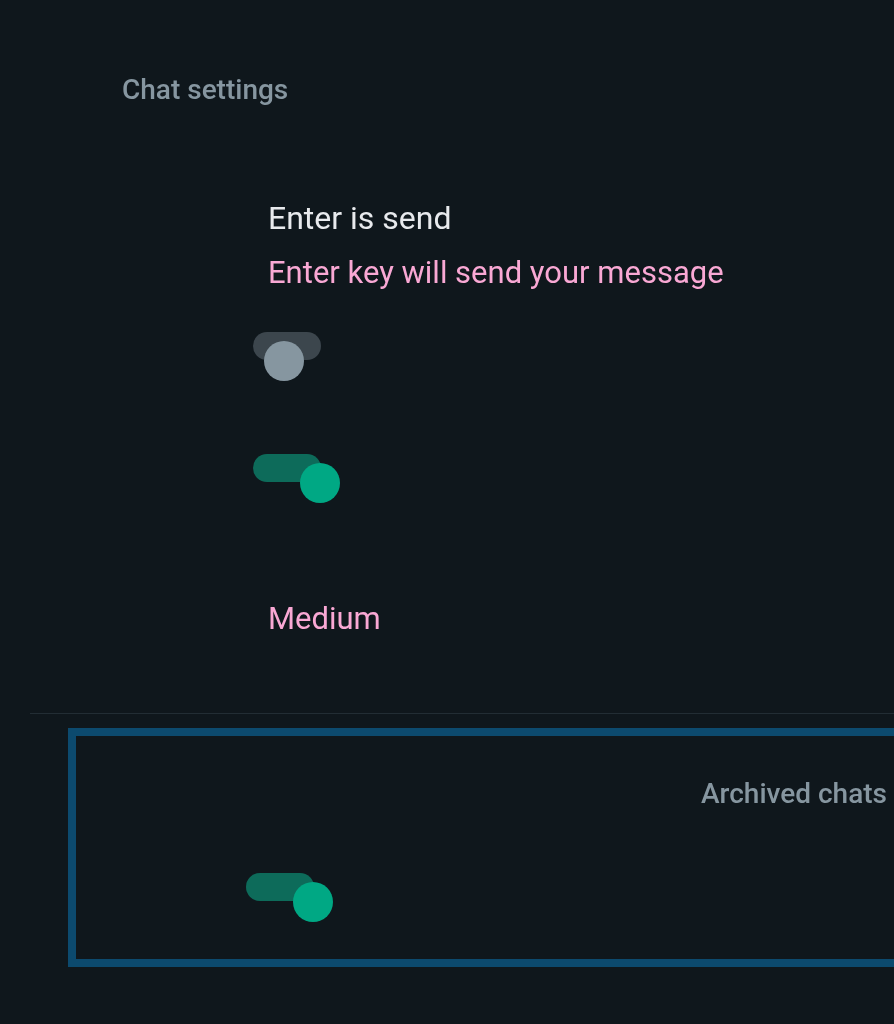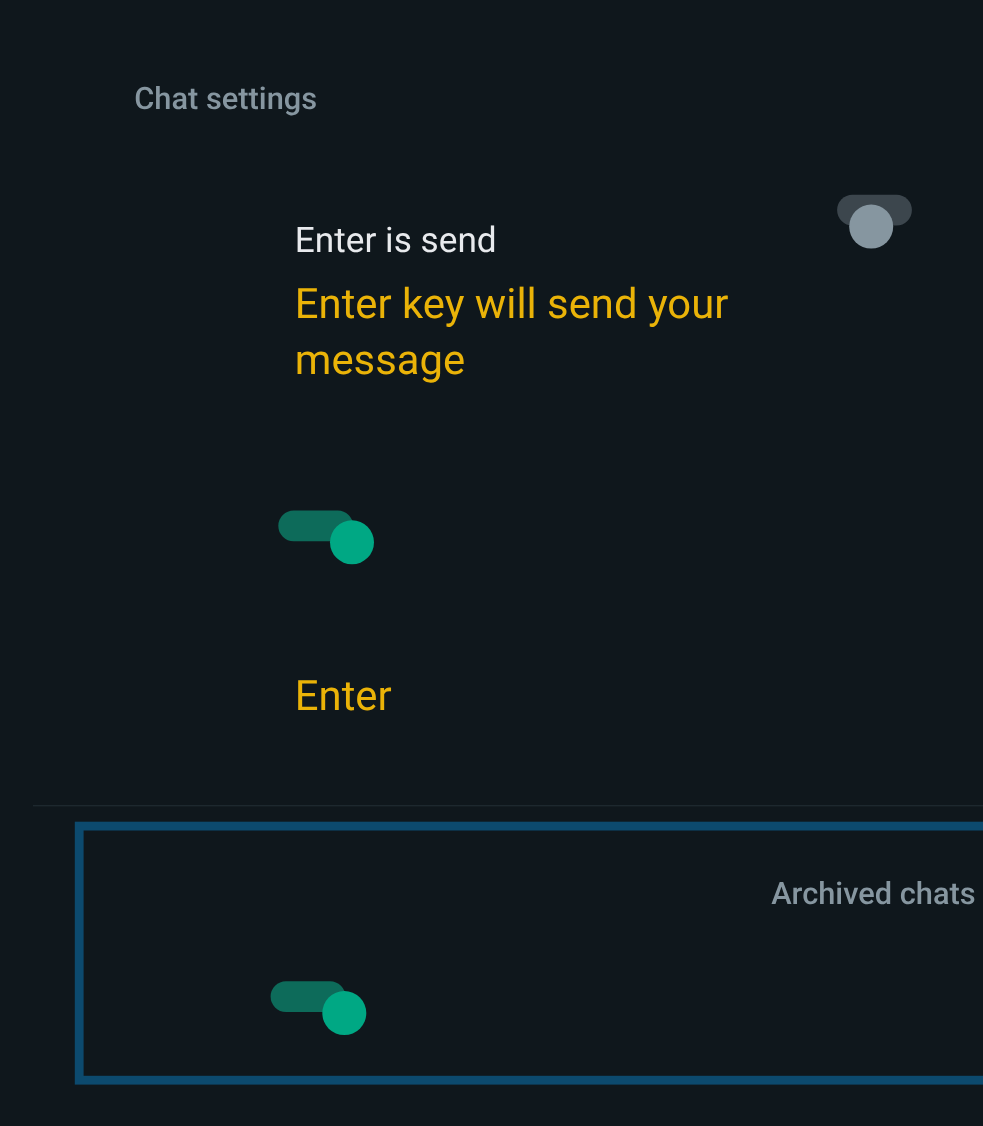--- a/index.html
+++ b/index.html
@@ -21,34 +21,35 @@
       color: #8696a0;
       font-size: 28px;
       font-weight: 500;
       padding: 28px 0 20px 62px;
     }
     .setting-row {
       display: flex;
       align-items: flex-start;
       padding: 28px 50px 28px 178px;
       position: relative;
+      flex-direction: column;
     }
     .setting-content {
       flex: 1;
       padding-right: 30px;
     }
     .setting-title {
       color: #e8eaed;
       font-size: 32px;
       font-weight: 400;
       margin-bottom: 8px;
     }
     .setting-subtitle {
-      color: #eab308;
-      font-size: 38px;
+      color: #f9a8d4;
+      font-size: 31px;
       font-weight: 400;
       line-height: 1.35;
     }
     .toggle {
       position: relative;
       width: 68px;
       height: 28px;
       background-color: #3c464d;
       border-radius: 14px;
       flex-shrink: 0;
@@ -111,21 +112,21 @@
   </div>
 
   <div class="setting-row">
     <div class="toggle on">
       <div class="toggle-knob"></div>
     </div>
   </div>
 
   <div class="setting-row">
     <div class="setting-content">
-      <div class="setting-subtitle">Enter</div>
+      <div class="setting-subtitle">Medium</div>
     </div>
   </div>
 </div>
 
 <div class="divider"></div>
 
 <div class="highlighted-section">
   <div class="section-header">Archived chats</div>
 
   <div class="setting-row">

